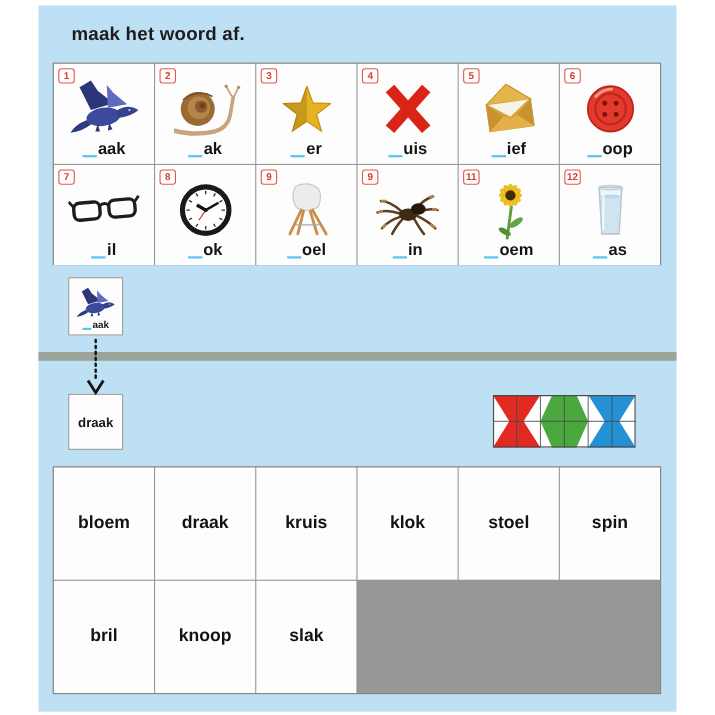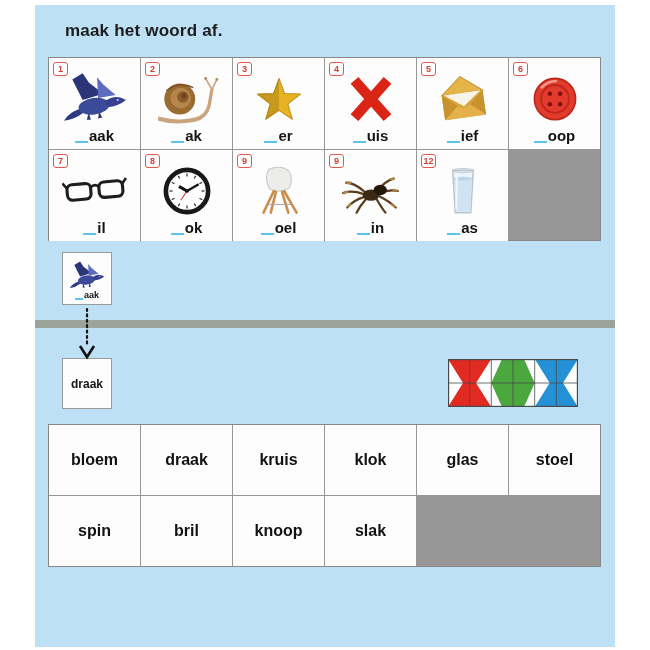--- a/index.html
+++ b/index.html
@@ -52,21 +52,21 @@
   .arrow { position:absolute; left:42px; top:301px; width:20px; height:54px; z-index:3; }
   .ans-cell {
     position:absolute; left:27px; top:353px; width:50px; height:51px;
     background:#fdfdfd; border:1px solid #9a9a9a;
     display:flex; align-items:center; justify-content:center;
     font-size:12px; font-weight:700; color:#141414;
   }
   
   .pattern { position:absolute; left:413px; top:354px; width:130px; height:48px; }
   
-  .wgrid { left:13px; top:419px; width:553px; height:143px;
+  .wgrid { left:13px; top:419px; width:553px; height:207px;
            grid-template-columns:repeat(6,1fr); grid-template-rows:1fr 1fr; }
   .wcell { background:#fdfdfd; display:flex; align-items:center; justify-content:center;
            font-size:16px; font-weight:700; color:#121212; }
   .hidden-art { position:absolute; width:0; height:0; overflow:hidden; }
 </style>
 </head>
 <body>
 
 <svg class="hidden-art" xmlns="http://www.w3.org/2000/svg" aria-hidden="true">
   <symbol id="art-dragon" viewBox="0 0 64 52">
@@ -330,20 +330,32 @@
         </div>
     <svg class="cell-art">
           <use href="#art-spider"></use>
         </svg>
     <div class="wordline">
       <span class="blank"></span>
           <span>in</span>
     </div>
   </div>
 
+  <div class="pcell">
+    <div class="numbox">
+          <span>11</span>
+        </div>
+    <svg class="cell-art">
+          <use href="#art-flower"></use>
+        </svg>
+    <div class="wordline">
+      <span class="blank"></span>
+          <span>oem</span>
+    </div>
+  </div>
 
   <div class="pcell">
     <div class="numbox">
           <span>12</span>
         </div>
     <svg class="cell-art">
           <use href="#art-glass"></use>
         </svg>
     <div class="wordline">
       <span class="blank"></span>
@@ -387,21 +399,20 @@
         <line x1="0" y1="24" x2="130" y2="24"></line>
     </g>
     <rect x="0.6" y="0.6" width="128.8" height="46.8" fill="none" stroke="#4a4a4a" stroke-width="1.2"></rect>
   </svg>
 
   <div class="grid wgrid">
       <div class="wcell">bloem</div>
       <div class="wcell">draak</div>
       <div class="wcell">kruis</div>
       <div class="wcell">klok</div>
-      <div class="wcell">glas</div>
       <div class="wcell">stoel</div>
       <div class="wcell">spin</div>
       <div class="wcell">bril</div>
       <div class="wcell">knoop</div>
       <div class="wcell">slak</div>
     </div>
 
 </div>
 
 </body></html>

